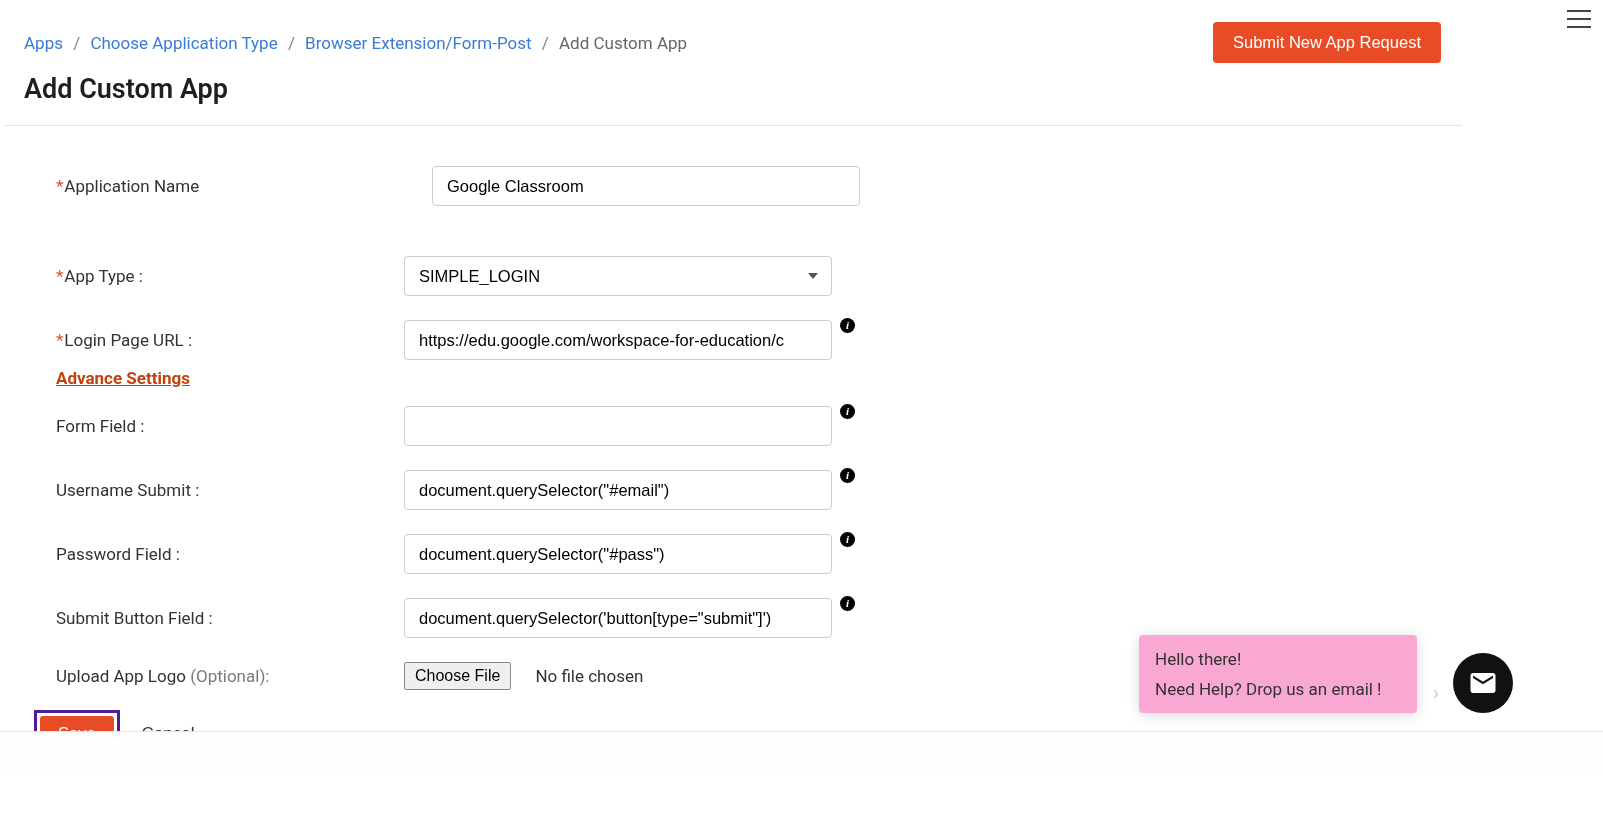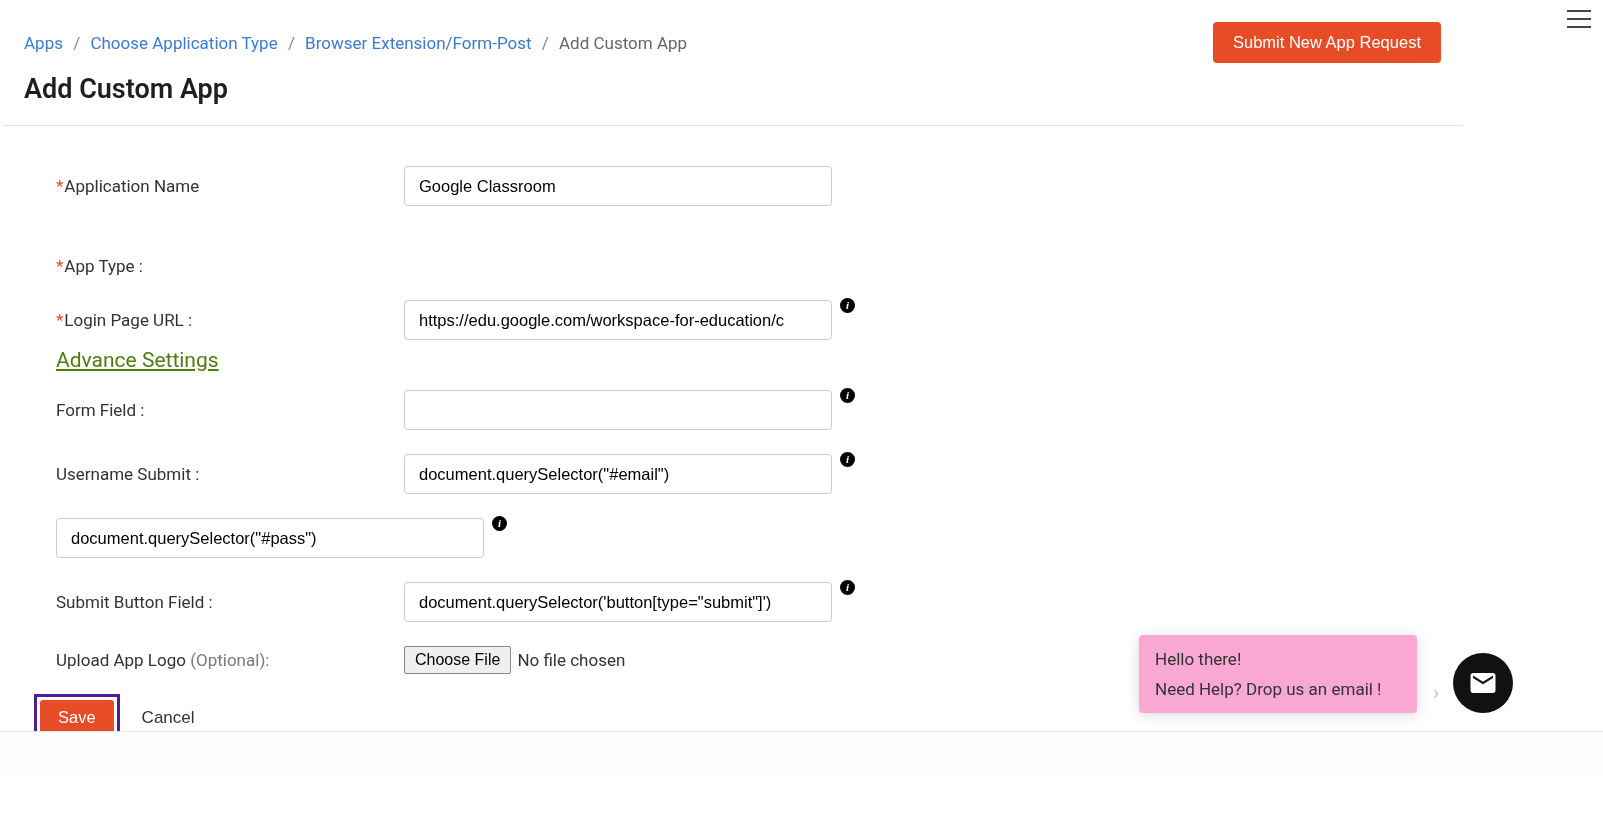--- a/index.html
+++ b/index.html
@@ -145,28 +145,29 @@
     text-align: center;
     font-weight: bold;
     cursor: help;
     font-family: Georgia, serif;
     font-style: italic;
   }
   .adv-row {
     margin: -6px 0 18px 0;
   }
   .adv-link {
-    color: #4d7c0f;
+    color: #c2410c;
     text-decoration: underline;
-    font-size: 21px;
+    font-size: 17px;
+    font-weight: bold;
   }
   .file-row .input-col {
     display: flex;
     align-items: center;
-    gap: 6px;
+    gap: 24px;
   }
   .choose-file-btn {
     background: #efefef;
     border: 1px solid #888;
     border-radius: 2px;
     padding: 4px 10px;
     font-size: 16px;
     cursor: pointer;
   }
   .file-status {
@@ -268,29 +269,36 @@
   </div>
 
   <div class="title-row">
     <h1 class="page-title">Add Custom App</h1>
   </div>
 
   <hr class="divider">
 
   <div class="form-area">
 
-    <div class="form-row" style="margin-bottom:50px;">
+    <div class="form-row" style="margin-bottom:50px;gap:28px;">
       <div class="label-col"><span class="req">*</span><span>Application Name</span></div>
       <div class="input-col">
         <input type="text" value="Google Classroom" style="">
       </div>
     </div>
 
     <div class="form-row medium">
       <div class="label-col"><span class="req">*</span><span>App Type :</span></div>
+      <div class="input-col">
+        <div class="select-wrap">
+          <select class="select">
+            <option>SIMPLE_LOGIN</option>
+          </select>
+        </div>
+      </div>
     </div>
 
     <div class="form-row tight">
       <div class="label-col"><span class="req">*</span><span>Login Page URL :</span></div>
       <div class="input-col">
         <input type="text" value="https://edu.google.com/workspace-for-education/c" style="">
         <span class="info-icon">i</span>
       </div>
     </div>
 
@@ -308,20 +316,21 @@
 
     <div class="form-row medium">
       <div class="label-col">Username Submit :</div>
       <div class="input-col">
         <input type="text" value="document.querySelector(&quot;#email&quot;)" style="">
         <span class="info-icon">i</span>
       </div>
     </div>
 
     <div class="form-row medium">
+      <div class="label-col">Password Field :</div>
       <div class="input-col">
         <input type="text" value="document.querySelector(&quot;#pass&quot;)" style="">
         <span class="info-icon">i</span>
       </div>
     </div>
 
     <div class="form-row medium">
       <div class="label-col">Submit Button Field :</div>
       <div class="input-col">
         <input type="text" value="document.querySelector('button[type=&quot;submit&quot;]')" style="">

